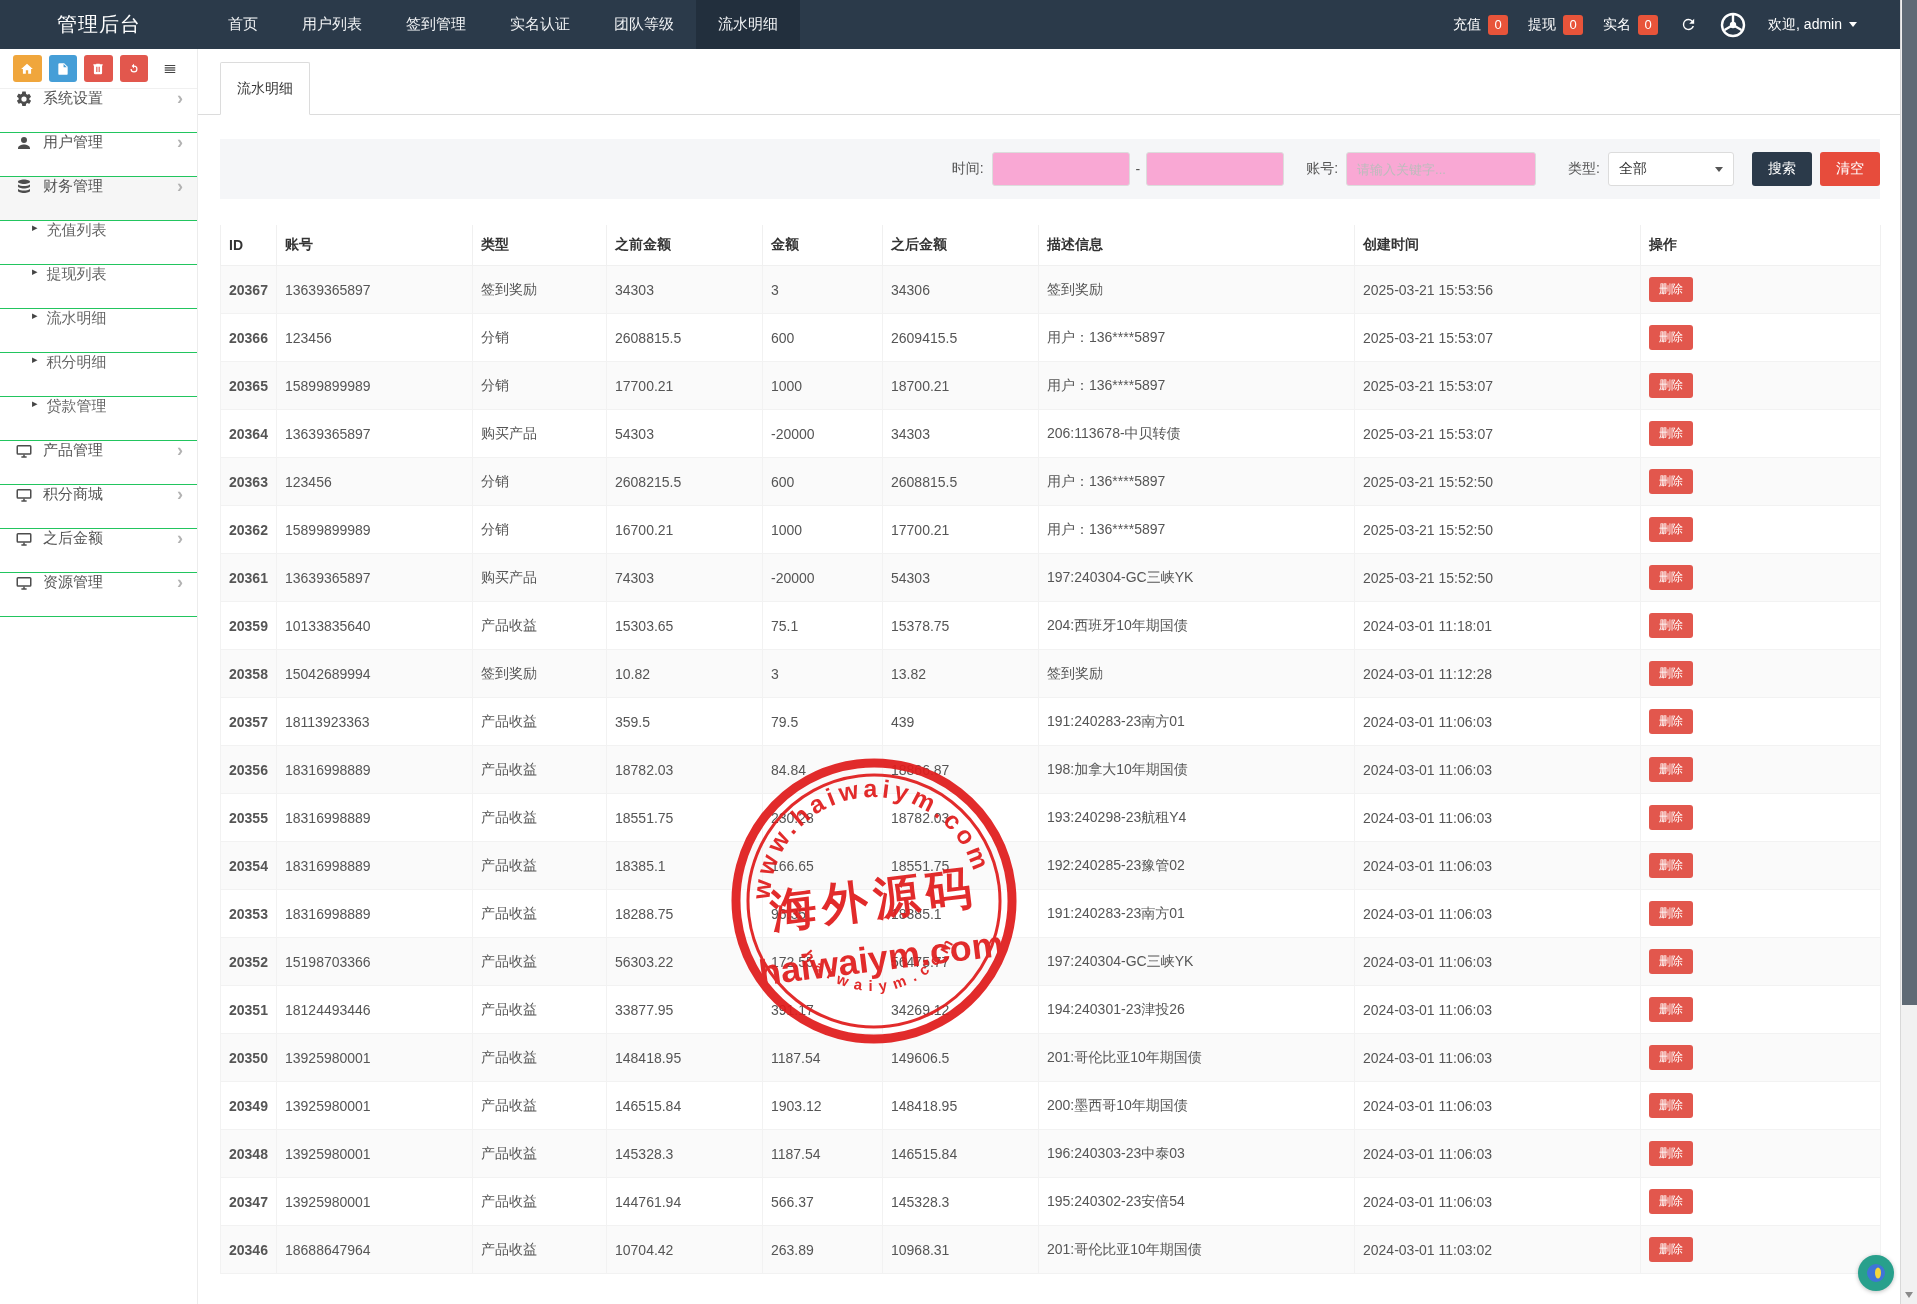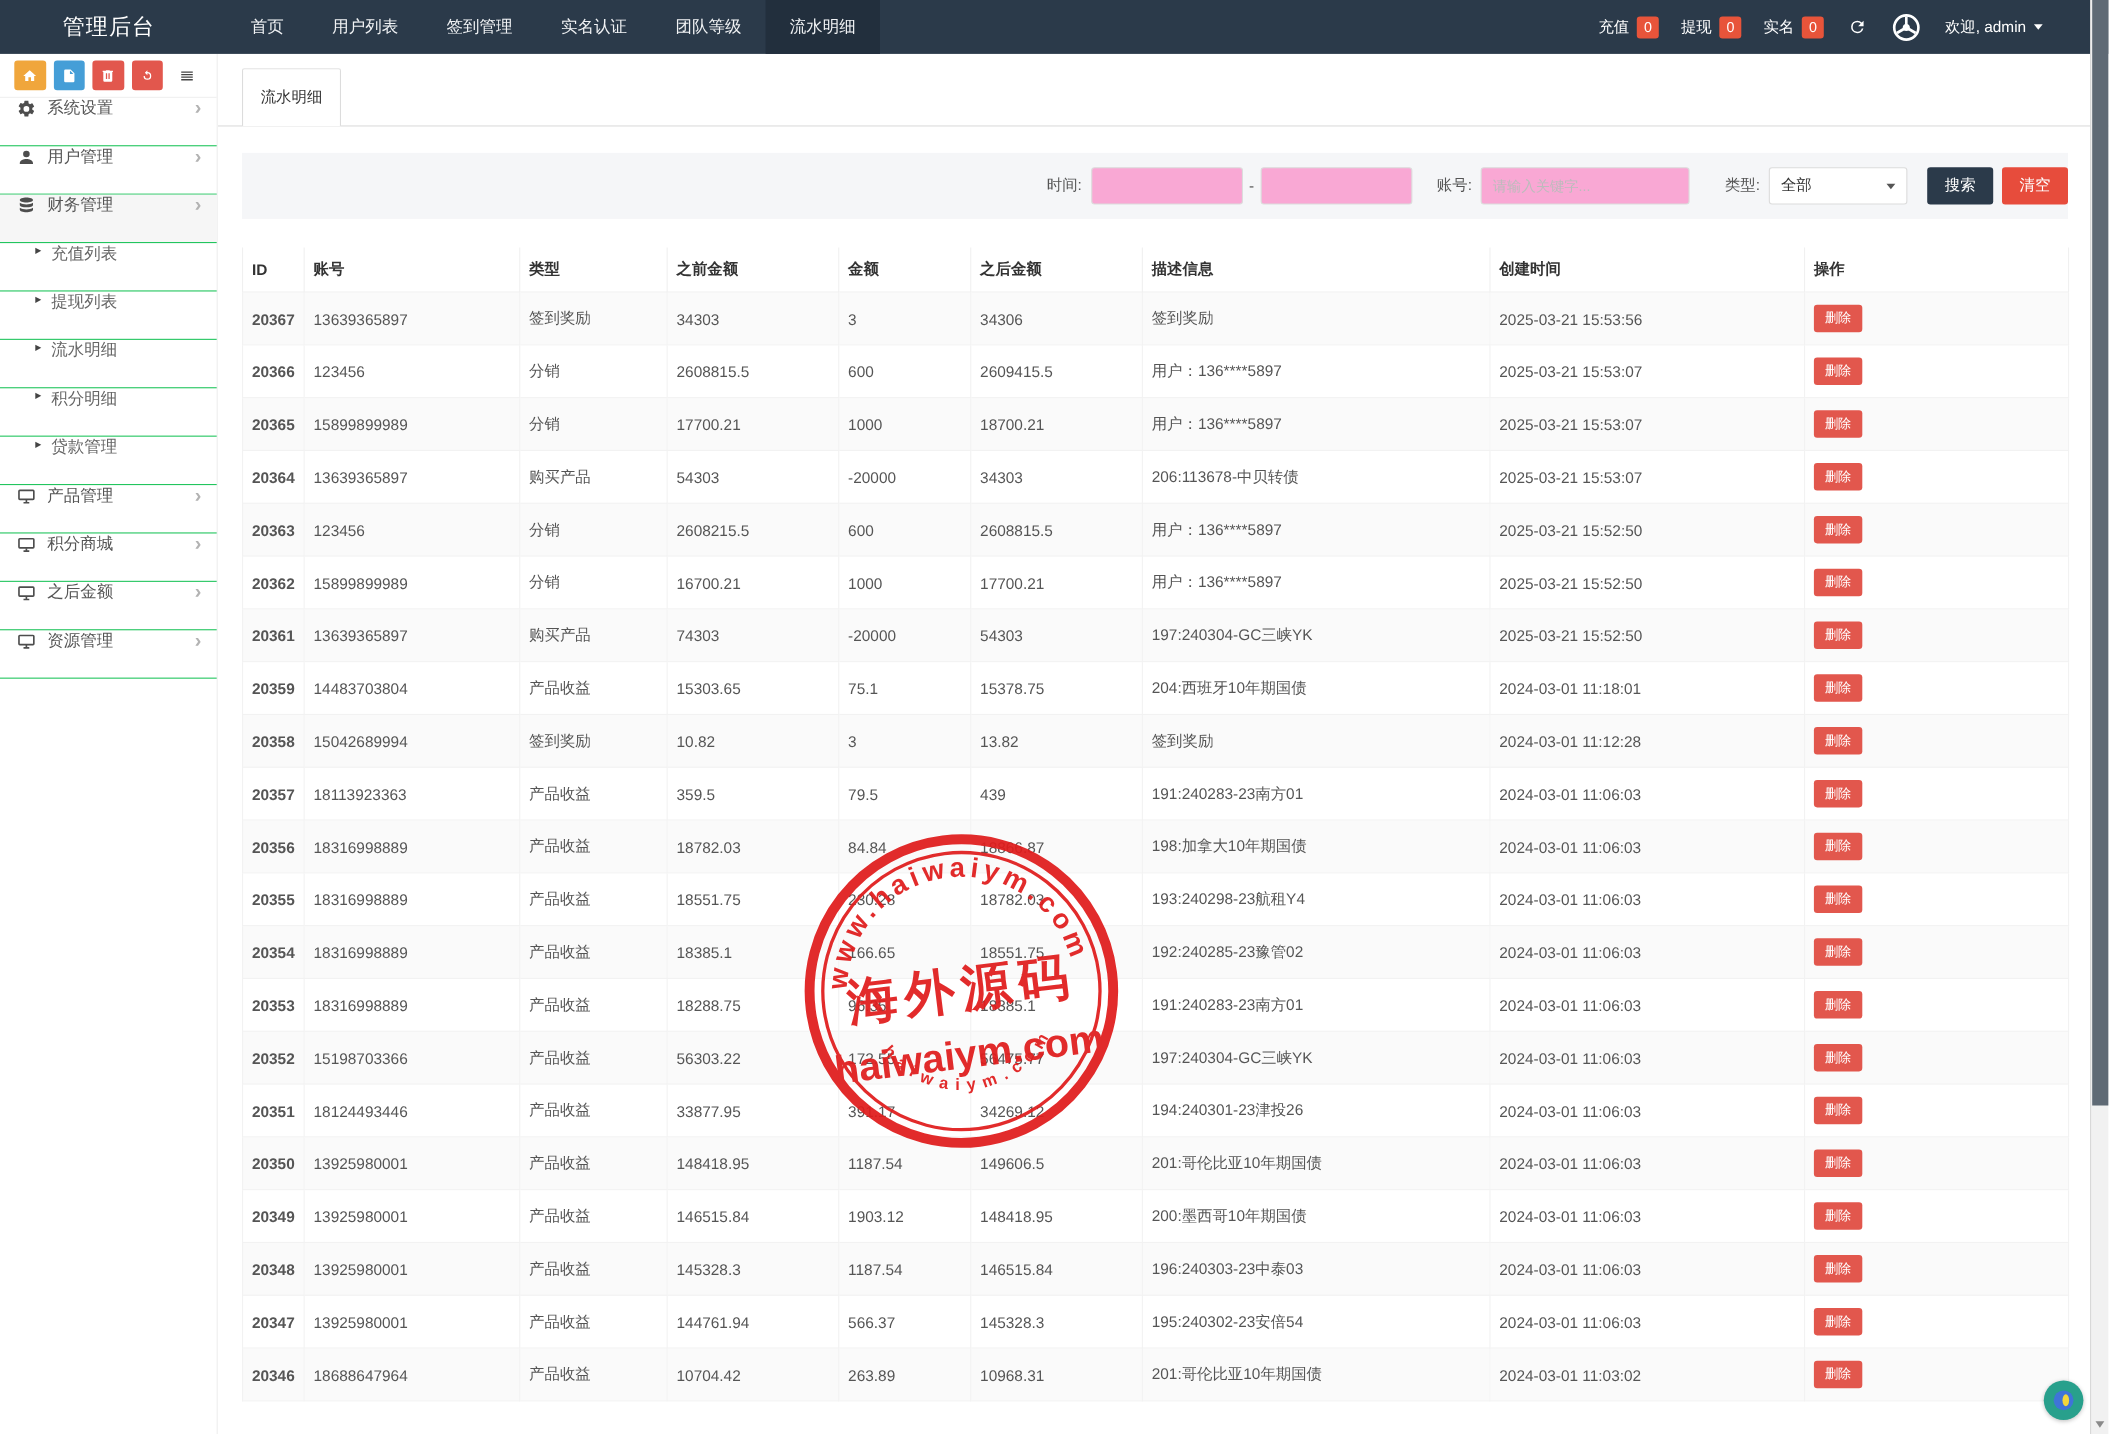--- a/index.html
+++ b/index.html
@@ -402,21 +402,21 @@
               <td>购买产品</td>
               <td>74303</td>
               <td>-20000</td>
               <td>54303</td>
               <td>197:240304-GC三峡YK</td>
               <td>2025-03-21 15:52:50</td>
               <td><button class="del" style="background: rgb(226, 87, 77);">删除</button></td>
             </tr>
             <tr>
               <td class="cell-id">20359</td>
-              <td>14483703804</td>
+              <td>10133835640</td>
               <td>产品收益</td>
               <td>15303.65</td>
               <td>75.1</td>
               <td>15378.75</td>
               <td>204:西班牙10年期国债</td>
               <td>2024-03-01 11:18:01</td>
               <td><button class="del" style="background: rgb(226, 87, 77);">删除</button></td>
             </tr>
             <tr>
               <td class="cell-id">20358</td>

